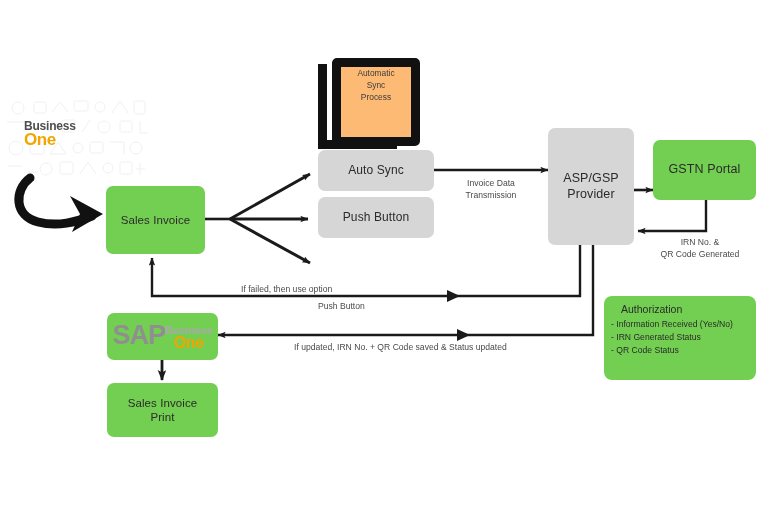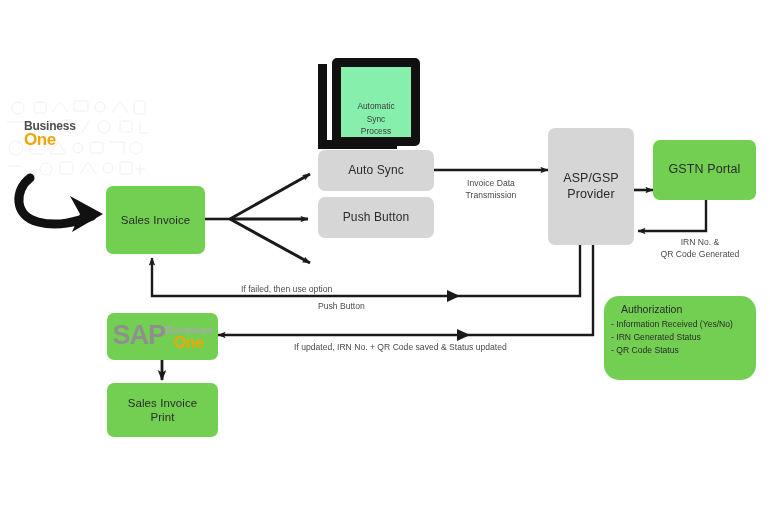--- a/index.html
+++ b/index.html
@@ -96,43 +96,43 @@
   #sap-box-logo .sap-one { color: #f0a500; font-size: 16px; }
 
   
   #sync-device { position: absolute; left: 318px; top: 58px; width: 88px; height: 88px; }
   #sync-back-l {
     position: absolute; left: 0; top: 6px; width: 70px; height: 76px;
     border-left: 9px solid #111; border-bottom: 9px solid #111;
   }
   #sync-front {
     position: absolute; left: 14px; top: 0px; width: 70px; height: 70px;
-    border: 9px solid #111; border-radius: 5px; background: #86efac;
-    display: flex; align-items: flex-end; justify-content: center;
+    border: 9px solid #111; border-radius: 5px; background: #fdba74;
+    display: flex; align-items: flex-start; justify-content: center;
   }
   #sync-front .lbl {
     font-size: 8.4px; color: #3c3c3c; text-align: center; line-height: 1.45;
   }
 
   
   #wires { position: absolute; left: 0; top: 0; width: 770px; height: 520px; pointer-events: none; }
   .edge-label {
     position: absolute;
     font-size: 8.6px;
     color: #4a4a4a;
     text-align: center;
     line-height: 1.35;
     white-space: nowrap;
   }
 
   
   #authorization {
     position: absolute;
     left: 604px; top: 296px; width: 152px; height: 84px;
-    background: #73cf51; border-radius: 15px;
+    background: #73cf51; border-radius: 8px;
     padding: 6px 7px 6px 7px;
     box-sizing: border-box;
     display: flex; flex-direction: column; align-items: flex-start;
   }
   #authorization .auth-title {
     font-size: 10.5px; color: #2b2b2b; margin: 1px 0 3px 10px;
   }
   #authorization ul { list-style: none; margin: 0; padding: 0; }
   #authorization li { font-size: 8.6px; color: #2b2b2b; line-height: 1.52; white-space: nowrap; }
   #authorization li::before { content: "- "; }

